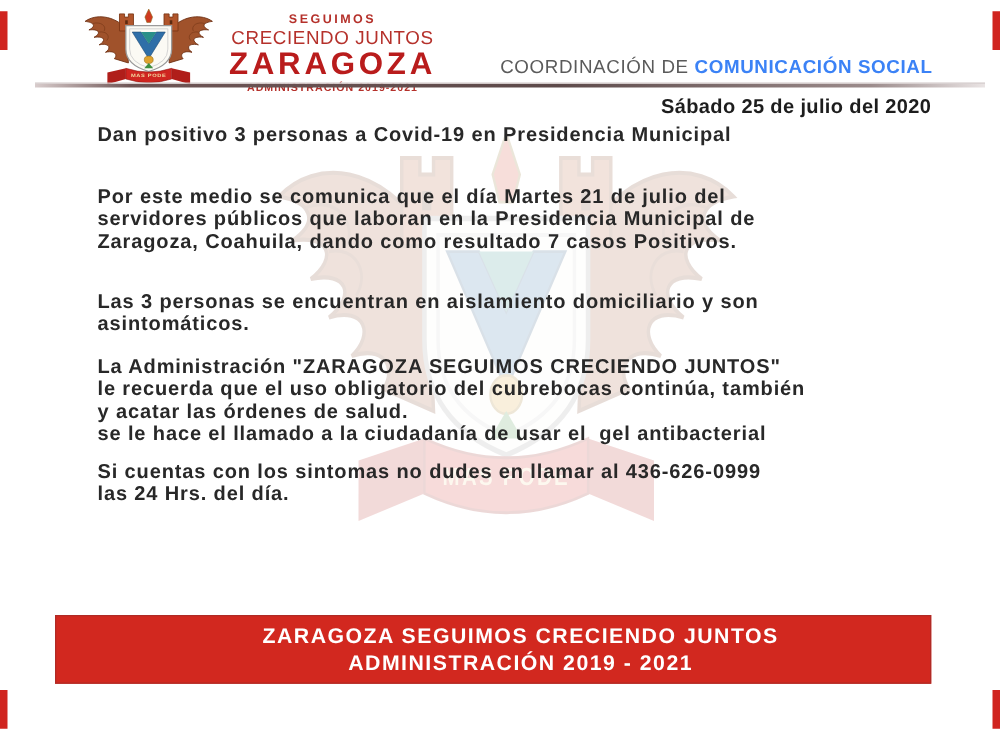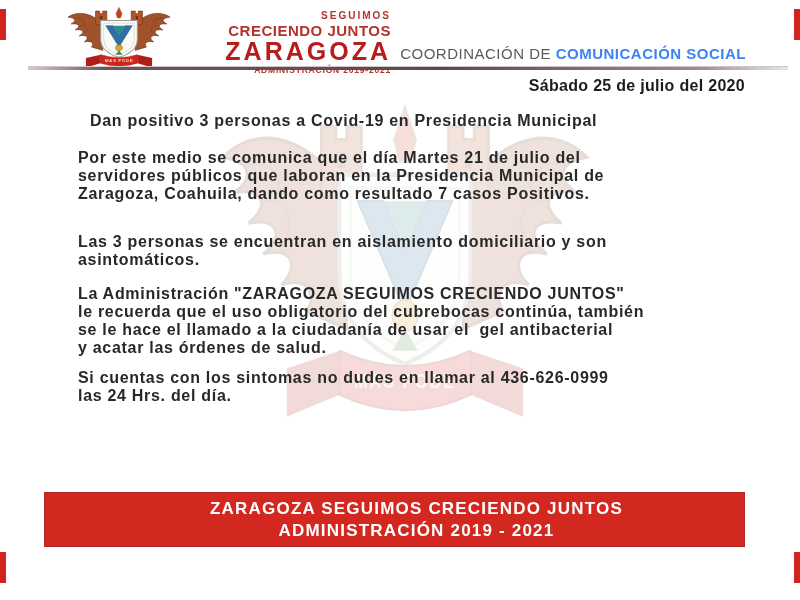--- a/index.html
+++ b/index.html
@@ -8,43 +8,43 @@
 
   
   .corner-mark{position:absolute; width:6px; height:31px; background:#d0241f;}
   .cm-tl{left:0; top:9px;}
   .cm-tr{right:0; top:9px;}
   .cm-bl{left:0; top:552px;}
   .cm-br{right:0; top:552px;}
 
   
   .crest-header{position:absolute; left:63px; top:6px; width:112px; height:64px;}
-  .logo-text{position:absolute; left:176px; top:11px; width:180px; text-align:right; line-height:1.05;margin-left:35px;}
+  .logo-text{position:absolute; left:176px; top:11px; width:180px; text-align:center; line-height:1.05;}
   .logo-motto-top{font-size:10px; font-weight:bold; letter-spacing:2px; color:#b5312b;}
-  .logo-motto-main{font-size:15px; font-weight:bold; letter-spacing:0.5px; color:#b5312b; margin-top:1px;}
+  .logo-motto-main{font-size:15px; font-weight:normal; letter-spacing:0.5px; color:#b5312b; margin-top:1px;}
   .logo-city{font-size:25px; font-weight:bold; letter-spacing:3px; color:#b91c1c; margin-top:0px;}
   .logo-admin{font-size:8.5px; font-weight:bold; letter-spacing:0.8px; color:#b5312b; margin-top:1px;}
 
   .department{position:absolute; right:54px; top:45px; font-size:15px; letter-spacing:0.5px; color:#5a5a5a; white-space:nowrap;}
   .department b{color:#3b82f6;}
 
   .header-divider{position:absolute; left:28px; top:66px; width:760px; height:3px;
     border-top:1px solid #cfc6c6;
     background:linear-gradient(to right, #d8cccc 0%, #6e5555 10%, #5d4a4a 55%, #9c8c8c 88%, #eae4e4 100%);}
 
   .date-line{position:absolute; right:55px; top:77px; font-size:16px; font-weight:bold; letter-spacing:0.3px; color:#1d1d1d; white-space:nowrap;}
 
   
   .watermark{position:absolute; left:205px; top:100px; width:400px; height:330px; opacity:0.16; pointer-events:none;}
 
   
   .doc-body{position:absolute; left:78px; width:690px; color:#282828; font-weight:bold;
     font-size:16px; letter-spacing:0.7px; line-height:18px;}
   .line{white-space:pre-wrap;}
-  .p-title{top:112px;margin-left:12px;}
+  .p-title{top:100px;}
   .p-1{top:149px;}
   .p-2{top:233px;}
   .p-3{top:285px;}
   .p-4{top:369px;}
 
   
   .footer-banner{position:absolute; left:44px; top:492px; width:701px; height:55px;
     background:#d2281f; border:1px solid #b02a25; box-sizing:border-box;
     display:flex; flex-direction:column; justify-content:center; align-items:center;padding-left:44px;}
   .footer-line{color:#ffffff; font-weight:bold; font-size:17px; letter-spacing:1.2px; line-height:22px; text-align:center; white-space:nowrap;}
@@ -118,22 +118,22 @@
       <div class="line">servidores públicos que laboran en la Presidencia Municipal de</div>
       <div class="line">Zaragoza, Coahuila, dando como resultado 7 casos Positivos.</div>
     </div>
   <div class="doc-body p-2">
       <div class="line">Las 3 personas se encuentran en aislamiento domiciliario y son</div>
       <div class="line">asintomáticos.</div>
     </div>
   <div class="doc-body p-3">
       <div class="line">La Administración "ZARAGOZA SEGUIMOS CRECIENDO JUNTOS"</div>
       <div class="line">le recuerda que el uso obligatorio del cubrebocas continúa, también</div>
+      <div class="line">y acatar las órdenes de salud.</div>
       <div class="line">se le hace el llamado a la ciudadanía de usar el  gel antibacterial</div>
-      <div class="line">y acatar las órdenes de salud.</div>
     </div>
   <div class="doc-body p-4">
       <div class="line">Si cuentas con los sintomas no dudes en llamar al 436-626-0999</div>
       <div class="line">las 24 Hrs. del día.</div>
     </div>
 
   <div class="footer-banner">
     <div class="footer-line">ZARAGOZA SEGUIMOS CRECIENDO JUNTOS</div>
     <div class="footer-line">ADMINISTRACIÓN 2019 - 2021</div>
   </div>

